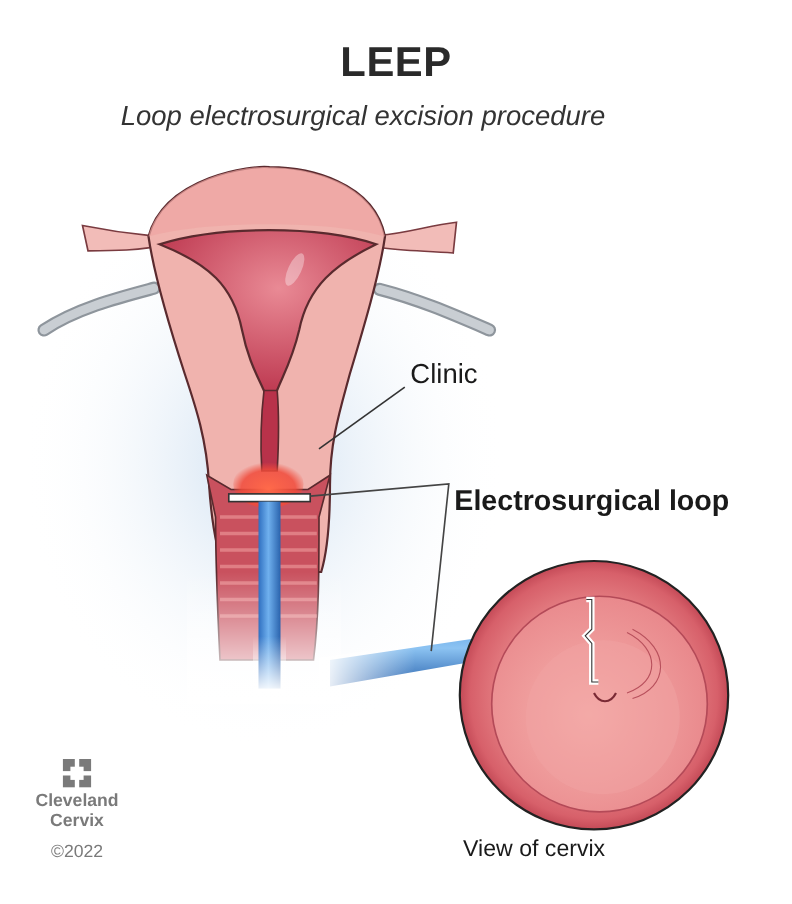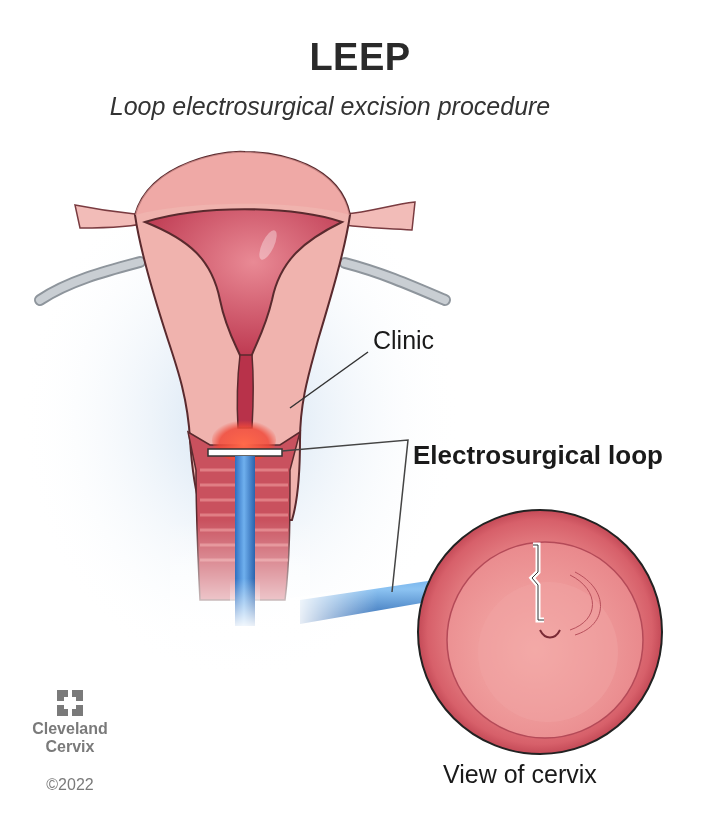--- a/index.html
+++ b/index.html
@@ -2,25 +2,25 @@
 <html><head>
 <meta charset="utf-8">
 <style>
   html, body { margin: 0; padding: 0; background: #ffffff; }
   body { width: 720px; height: 822px; position: relative; overflow: hidden; font-family: "Liberation Sans", sans-serif; }
   .title { position: absolute; left: 0; width: 720px; top: 36px; text-align: center; font-size: 38px; font-weight: bold; color: #2a2a2a; letter-spacing: 0.5px; }
   .subtitle { position: absolute; left: 0; width: 660px; top: 92px; text-align: center; font-size: 25px; font-style: italic; color: #333; }
   .label { position: absolute; color: #1a1a1a; white-space: nowrap; }
   .lbl-cervix { left: 373px; top: 326px; font-size: 25px; }
   .lbl-loop { left: 413px; top: 416px; font-size: 26px; font-weight: bold; margin-top: 24px; }
-  .lbl-view { left: 443px; top: 760px; font-size: 25px; }
+  .lbl-view { left: 421px; top: 760px; font-size: 21px; }
   .logo { position: absolute; left: 20px; top: 690px; width: 100px; text-align: center; color: #7a7a7a; }
   .logo .mark { width: 26px; height: 26px; margin: 0 auto 4px auto; display: block; }
   .logo .l1, .logo .l2 { font-size: 16px; font-weight: bold; line-height: 18px; }
-  .logo .l3 { font-size: 16px; line-height: 22px; margin-top: 18px; }
+  .logo .l3 { font-size: 16px; line-height: 22px; margin-top: 8px; }
   svg.art { position: absolute; left: 0; top: 0; }
 </style>
 </head>
 <body>
 
 <svg class="art" width="720" height="822" viewBox="0 0 720 822">
   <defs>
     <radialGradient id="haze" cx="0.5" cy="0.5" r="0.5">
       <stop offset="0" stop-color="#c9dcef" stop-opacity="0.9"></stop>
       <stop offset="1" stop-color="#ffffff" stop-opacity="0"></stop>

